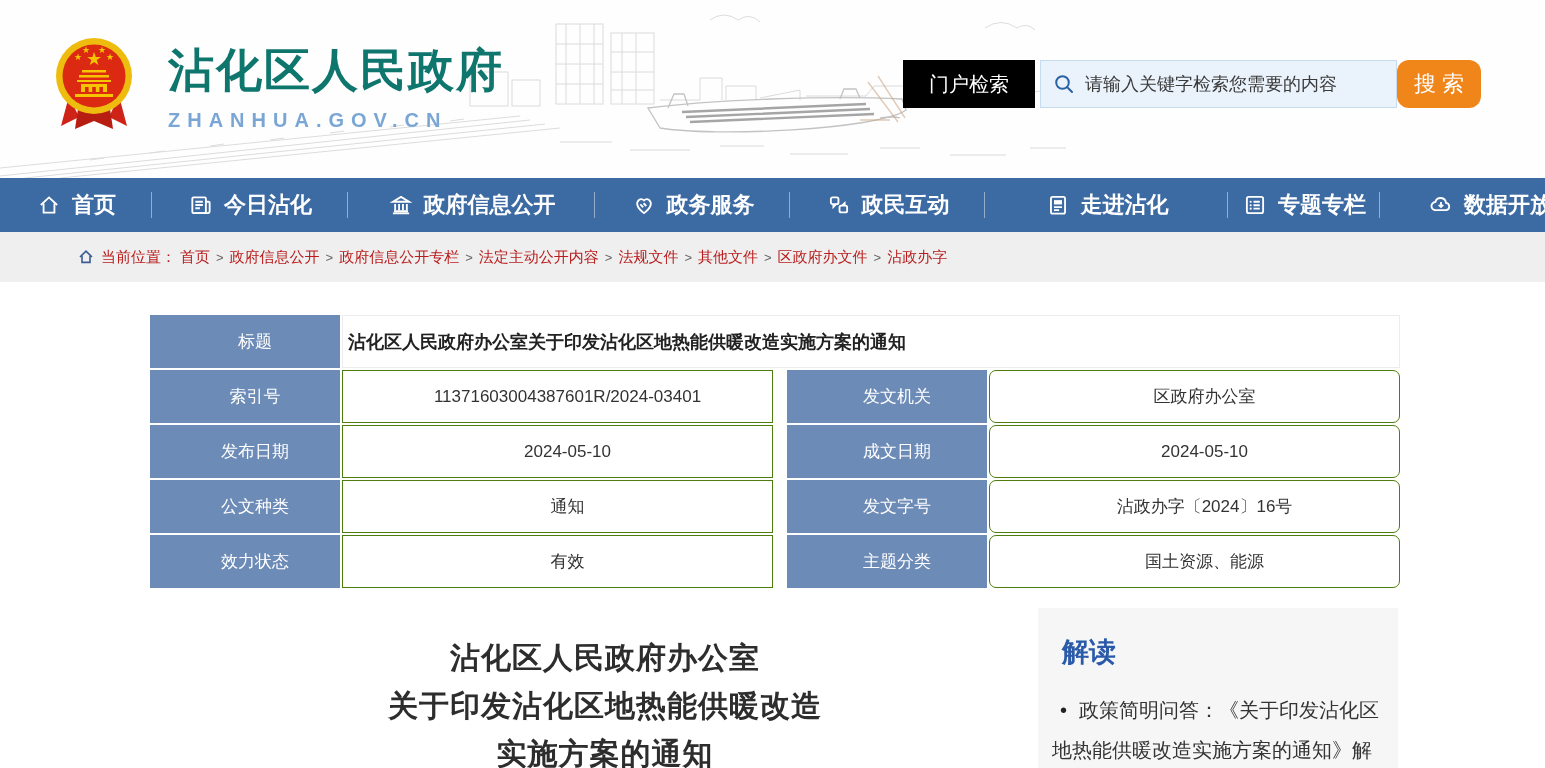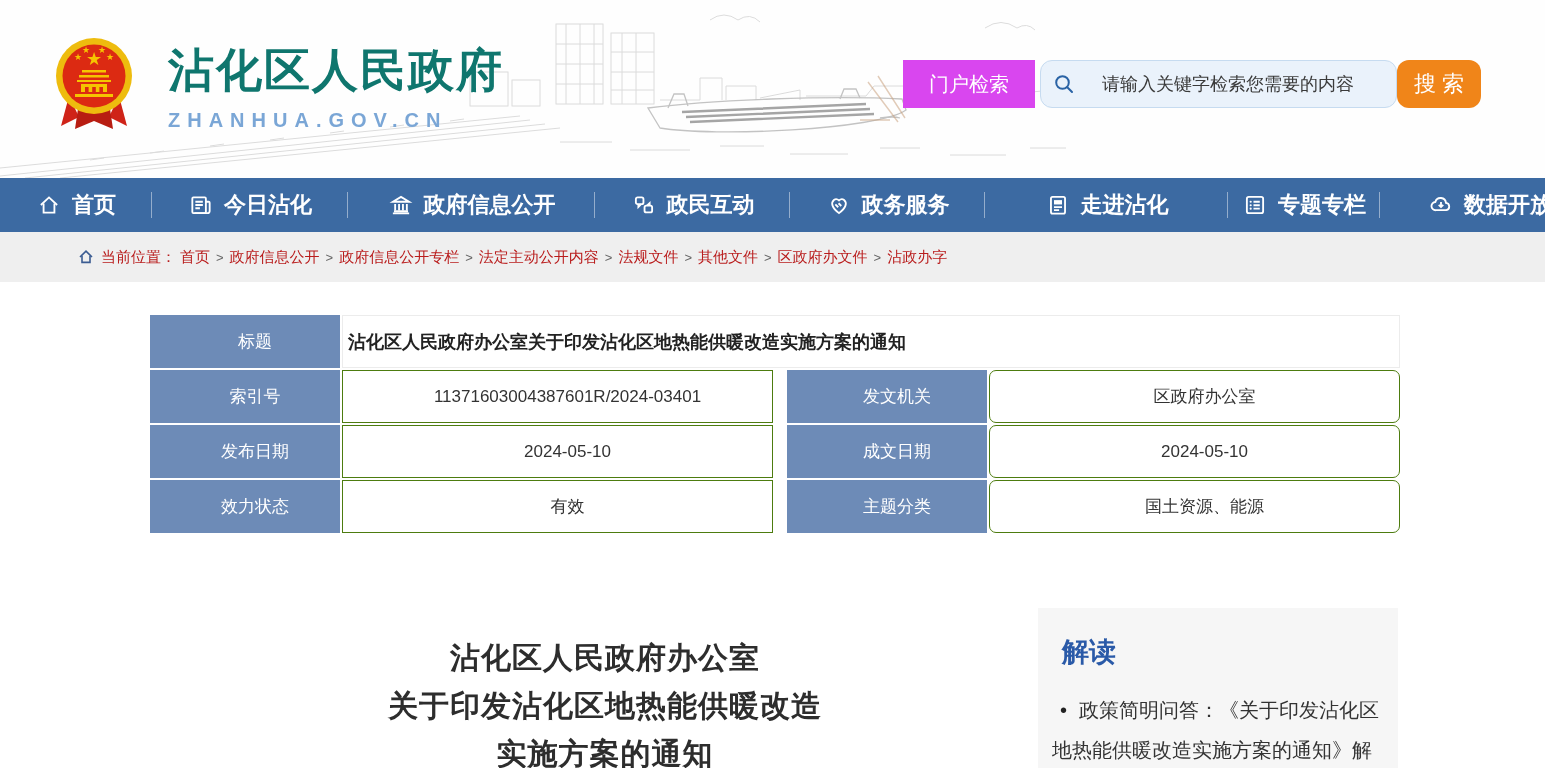--- a/index.html
+++ b/index.html
@@ -6,22 +6,22 @@
   body { font-family:"Liberation Sans","DejaVu Sans",sans-serif; background:#fff; }
   .page { position:relative; width:1545px; height:768px; overflow:hidden; background:#fff; }
 
   
   .header { position:absolute; left:0; top:0; width:1545px; height:178px; background:#fefefe; overflow:hidden; }
   .sketch { position:absolute; left:0; top:0; }
   .logo { position:absolute; left:55px; top:36px; }
   .site-text { position:absolute; left:168px; top:40px; }
   .site-name { font-size:46px; font-weight:bold; color:#0f766e; letter-spacing:2px; }
   .site-domain { margin-top:7px; font-size:20px; letter-spacing:7px; color:#7aa6d6; font-weight:bold; }
-  .portal-btn { position:absolute; left:903px; top:60px; width:132px; height:48px; background:#d946ef; color:#fff; font-size:20px; display:flex; align-items:center; justify-content:center; cursor:pointer; }
-  .search-box { position:absolute; left:1040px; top:60px; width:357px; height:48px; background:#eaf2fb; border:1px solid #c6dbf0; border-radius:12px; display:flex; align-items:center; padding:0 12px; gap:27px; }
+  .portal-btn { position:absolute; left:903px; top:60px; width:132px; height:48px; background:#000000; color:#fff; font-size:20px; display:flex; align-items:center; justify-content:center; cursor:pointer; }
+  .search-box { position:absolute; left:1040px; top:60px; width:357px; height:48px; background:#eaf2fb; border:1px solid #c6dbf0; border-radius:0; display:flex; align-items:center; padding:0 12px; gap:10px; }
   .search-box input { flex:1; border:none; background:transparent; outline:none; font-size:18px; color:#222; font-family:inherit; }
   .search-box input::placeholder { color:#3a3a3a; opacity:1; }
   .search-btn { position:absolute; left:1397px; top:60px; width:84px; height:48px; background:#f08519; border:none; border-radius:12px; color:#fff; font-size:22px; display:flex; align-items:center; justify-content:center; cursor:pointer; font-family:inherit; }
 
   
   .navbar { position:absolute; left:0; top:178px; width:1545px; height:54px; background:#3c6aa2; overflow:hidden; }
   .nav-inner { display:flex; width:1600px; height:54px; }
   .nav-item { position:relative; display:flex; align-items:center; justify-content:center; gap:10px; color:#fff; font-size:22px; font-weight:bold; cursor:pointer; }
   .nav-item:not(:last-child)::after { content:""; position:absolute; right:0; top:14px; width:1px; height:26px; background:rgba(255,255,255,.45); }
   .nav-item:nth-child(1){width:152px}.nav-item:nth-child(2){width:196px}.nav-item:nth-child(3){width:247px}.nav-item:nth-child(4){width:195px}.nav-item:nth-child(5){width:195px}.nav-item:nth-child(6){width:243px}.nav-item:nth-child(7){width:152px}.nav-item:nth-child(8){width:220px}
@@ -153,33 +153,33 @@
       <div class="nav-item">
         <svg width="26" height="26" viewBox="0 0 24 24" fill="none" stroke="#fff" stroke-width="1.7">
           <path d="M4.5 9 L12 4.5 L19.5 9 Z"></path>
           <path d="M6.6 11 V17 M10.2 11 V17 M13.8 11 V17 M17.4 11 V17"></path>
           <path d="M5.5 17.8 H18.5 M4.5 19.8 H19.5"></path>
         </svg>
         <span>政府信息公开</span>
       </div>
       <div class="nav-item">
         <svg width="26" height="26" viewBox="0 0 24 24" fill="none" stroke="#fff" stroke-width="1.7">
+          <path d="M12 19.5 C5.5 14.5 4.2 10 7.3 7.4 C9.6 5.5 12 7.8 12 7.8 C12 7.8 14.4 5.5 16.7 7.4 C19.8 10 18.5 14.5 12 19.5 Z"></path>
+          <path d="M8.6 11.4 l2.7 2.7 M11.6 10.4 l2.5 2.5"></path>
+        </svg>
+        <span>政务服务</span>
+      </div>
+      <div class="nav-item">
+        <svg width="26" height="26" viewBox="0 0 24 24" fill="none" stroke="#fff" stroke-width="1.7">
           <rect x="4.5" y="5" width="7" height="6.2" rx="1.6"></rect>
           <path d="M6.8 11.2 v2.6 l2.6 -2.6"></path>
           <rect x="12.5" y="12.6" width="7" height="6.2" rx="1.6"></rect>
           <path d="M17.2 12.6 v-2.4 l-2.5 2.4"></path>
         </svg>
         <span>政民互动</span>
-      </div>
-      <div class="nav-item">
-        <svg width="26" height="26" viewBox="0 0 24 24" fill="none" stroke="#fff" stroke-width="1.7">
-          <path d="M12 19.5 C5.5 14.5 4.2 10 7.3 7.4 C9.6 5.5 12 7.8 12 7.8 C12 7.8 14.4 5.5 16.7 7.4 C19.8 10 18.5 14.5 12 19.5 Z"></path>
-          <path d="M8.6 11.4 l2.7 2.7 M11.6 10.4 l2.5 2.5"></path>
-        </svg>
-        <span>政务服务</span>
       </div>
       <div class="nav-item">
         <svg width="26" height="26" viewBox="0 0 24 24" fill="none" stroke="#fff" stroke-width="1.7">
           <rect x="5.5" y="4.5" width="13" height="15.5" rx="1.5"></rect>
           <rect x="8.3" y="7.5" width="7.4" height="4" fill="#fff" stroke="none"></rect>
           <path d="M8.3 14 H15.7 M8.3 16.8 H13"></path>
         </svg>
         <span>走进沾化</span>
       </div>
       <div class="nav-item">
@@ -231,20 +231,26 @@
       <div class="cell lbl lbl-2">发文机关</div>
       <div class="cell val val-2">区政府办公室</div>
     </div>
     <div class="mrow">
       <div class="cell lbl">发布日期</div>
       <div class="cell val val-1">2024-05-10</div>
       <div class="cell lbl lbl-2">成文日期</div>
       <div class="cell val val-2">2024-05-10</div>
     </div>
     <div class="mrow">
+      <div class="cell lbl">公文种类</div>
+      <div class="cell val val-1">通知</div>
+      <div class="cell lbl lbl-2">发文字号</div>
+      <div class="cell val val-2">沾政办字〔2024〕16号</div>
+    </div>
+    <div class="mrow">
       <div class="cell lbl">效力状态</div>
       <div class="cell val val-1">有效</div>
       <div class="cell lbl lbl-2">主题分类</div>
       <div class="cell val val-2">国土资源、能源</div>
     </div>
   </div>
 
   <div class="article-title">
     <div>沾化区人民政府办公室</div>
     <div>关于印发沾化区地热能供暖改造</div>

